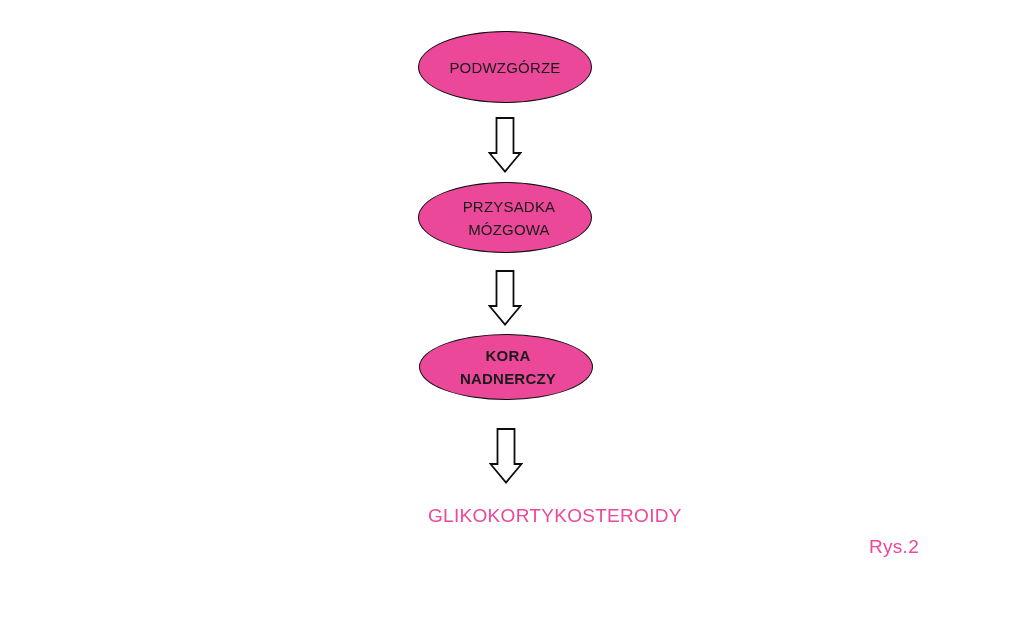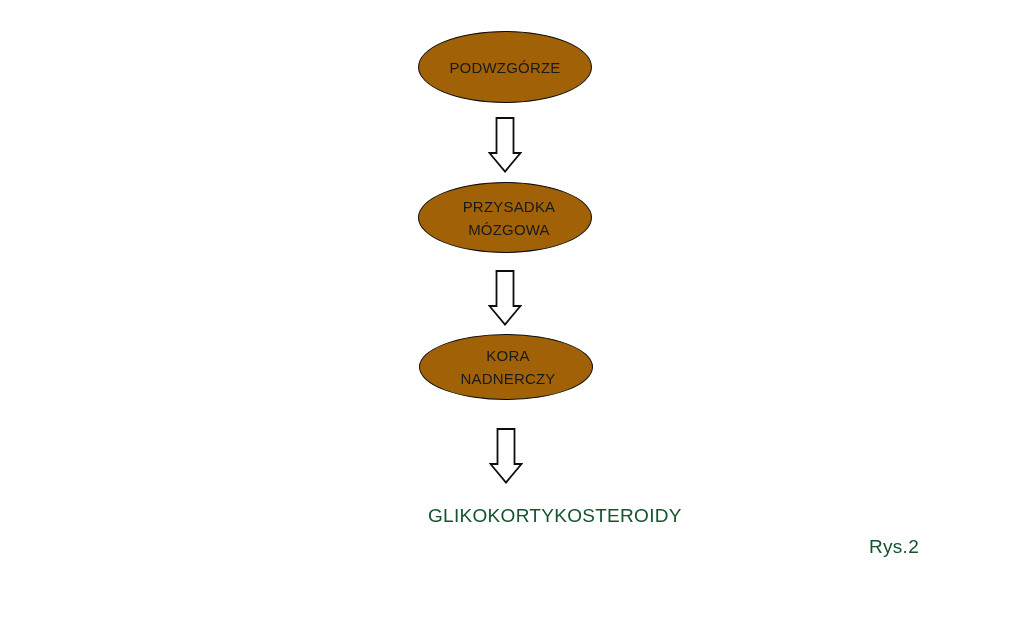--- a/index.html
+++ b/index.html
@@ -17,54 +17,54 @@
     height: 624px;
     background: #ffffff;
     overflow: hidden;
   }
   .node {
     position: absolute;
     display: flex;
     align-items: center;
     justify-content: center;
     box-sizing: border-box;
-    background: #a16207;
+    background: #ec4899;
     border: 1.4px solid #0d0d0d;
     border-radius: 50%;
   }
   .node-label {
     font-size: 15px;
     line-height: 23px;
     letter-spacing: 0.2px;
     text-align: center;
     color: #1a1a1a;
     white-space: pre-line;
     user-select: none;
   }
   #node-hypothalamus { left: 418px; top: 31px;  width: 174px; height: 72px; }
   #node-pituitary    { left: 418px; top: 182px; width: 174px; height: 71px; }
-  #node-adrenal      { left: 419px; top: 334px; width: 174px; height: 66px; }
+  #node-adrenal      { left: 419px; top: 334px; width: 174px; height: 66px; font-weight: bold; }
   #node-pituitary .node-label { transform: translateX(4px); }
   #node-adrenal   .node-label { transform: translateX(2px); }
 
   .arrow {
     position: absolute;
     width: 34px;
     height: 56px;
   }
   .arrow svg { display: block; width: 100%; height: 100%; }
   #arrow-1 { left: 488px; top: 117px; }
   #arrow-2 { left: 488px; top: 270px; }
   #arrow-3 { left: 489px; top: 428px; }
 
   .free-text {
     position: absolute;
     font-size: 19px;
     letter-spacing: 0.3px;
-    color: #14532d;
+    color: #ec4899;
     white-space: nowrap;
     user-select: none;
   }
   #output-label  { left: 428px; top: 505px; }
   #figure-caption{ left: 869px; top: 536px; }
 </style>
 </head>
 <body>
 
 <div id="canvas">

